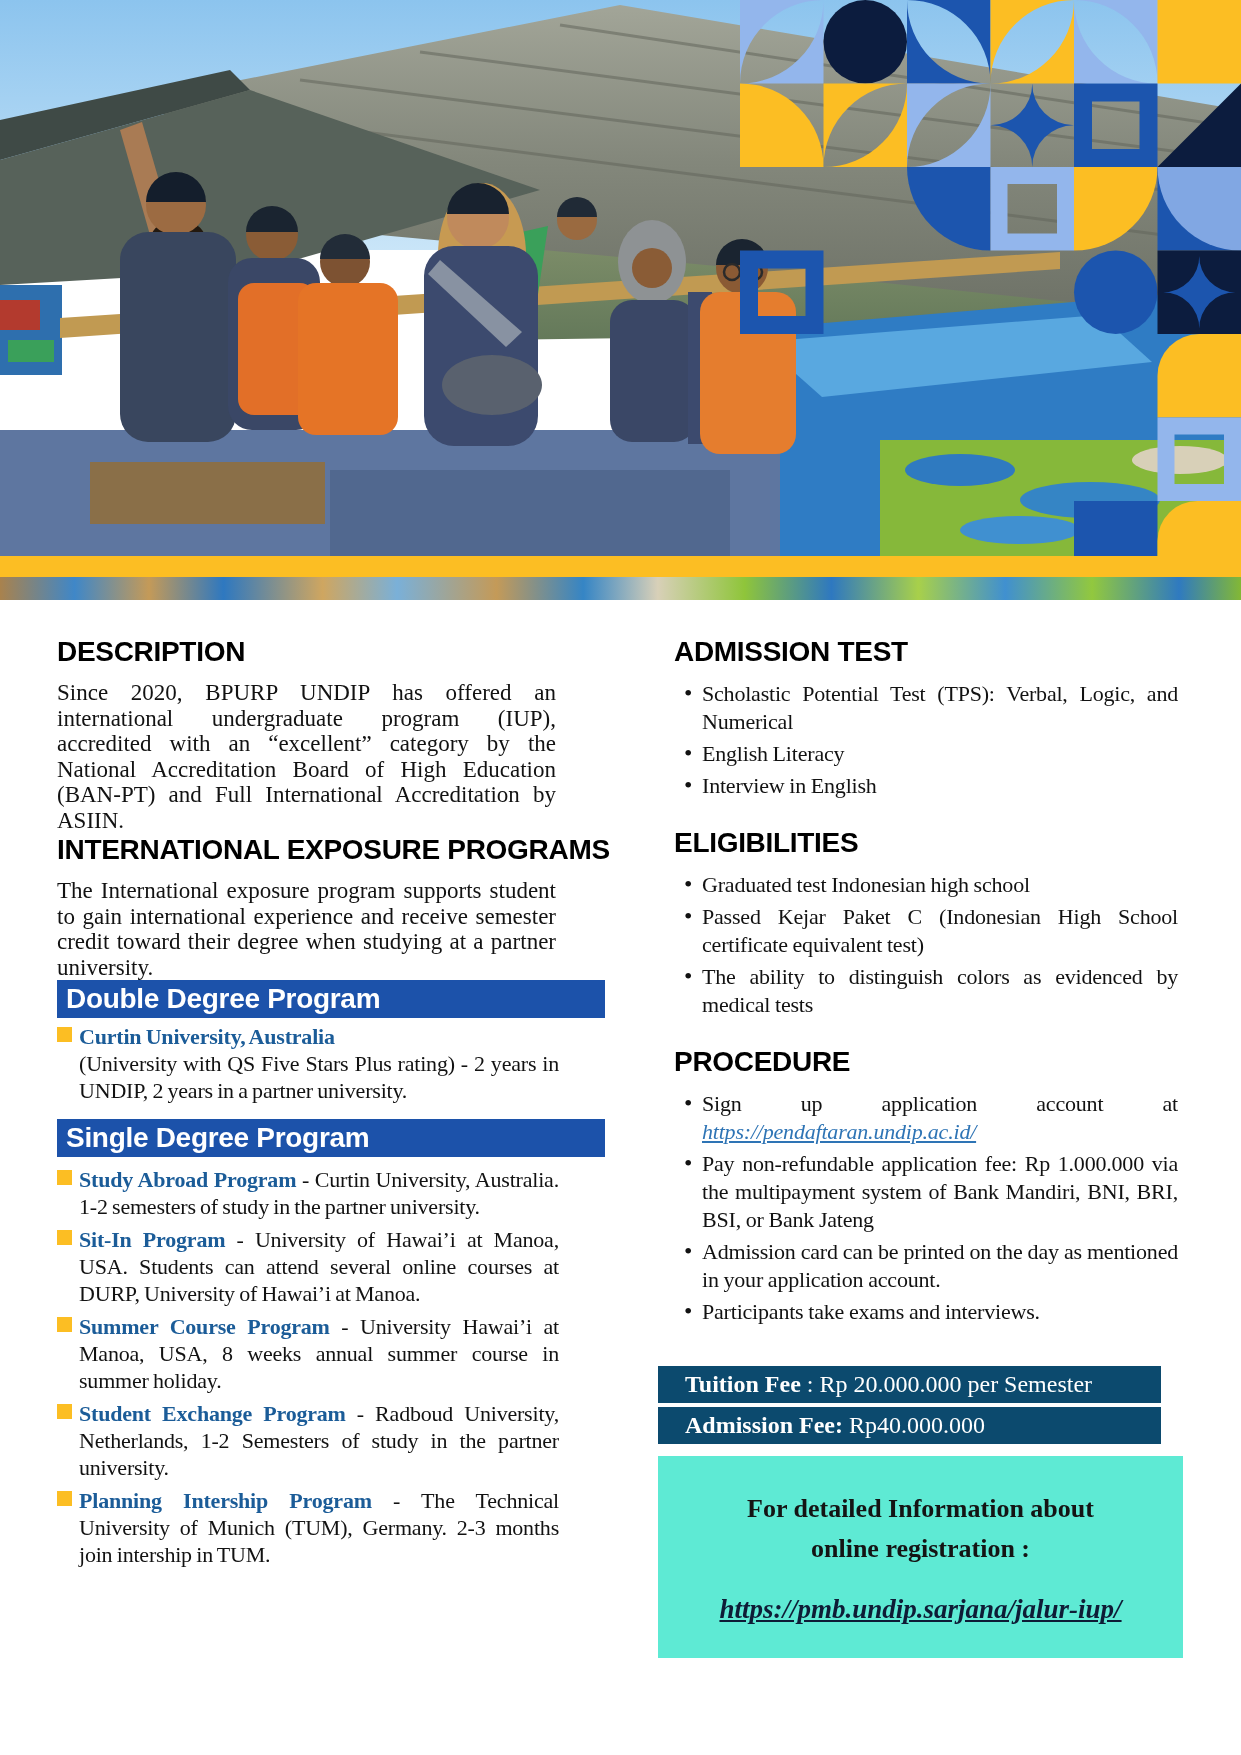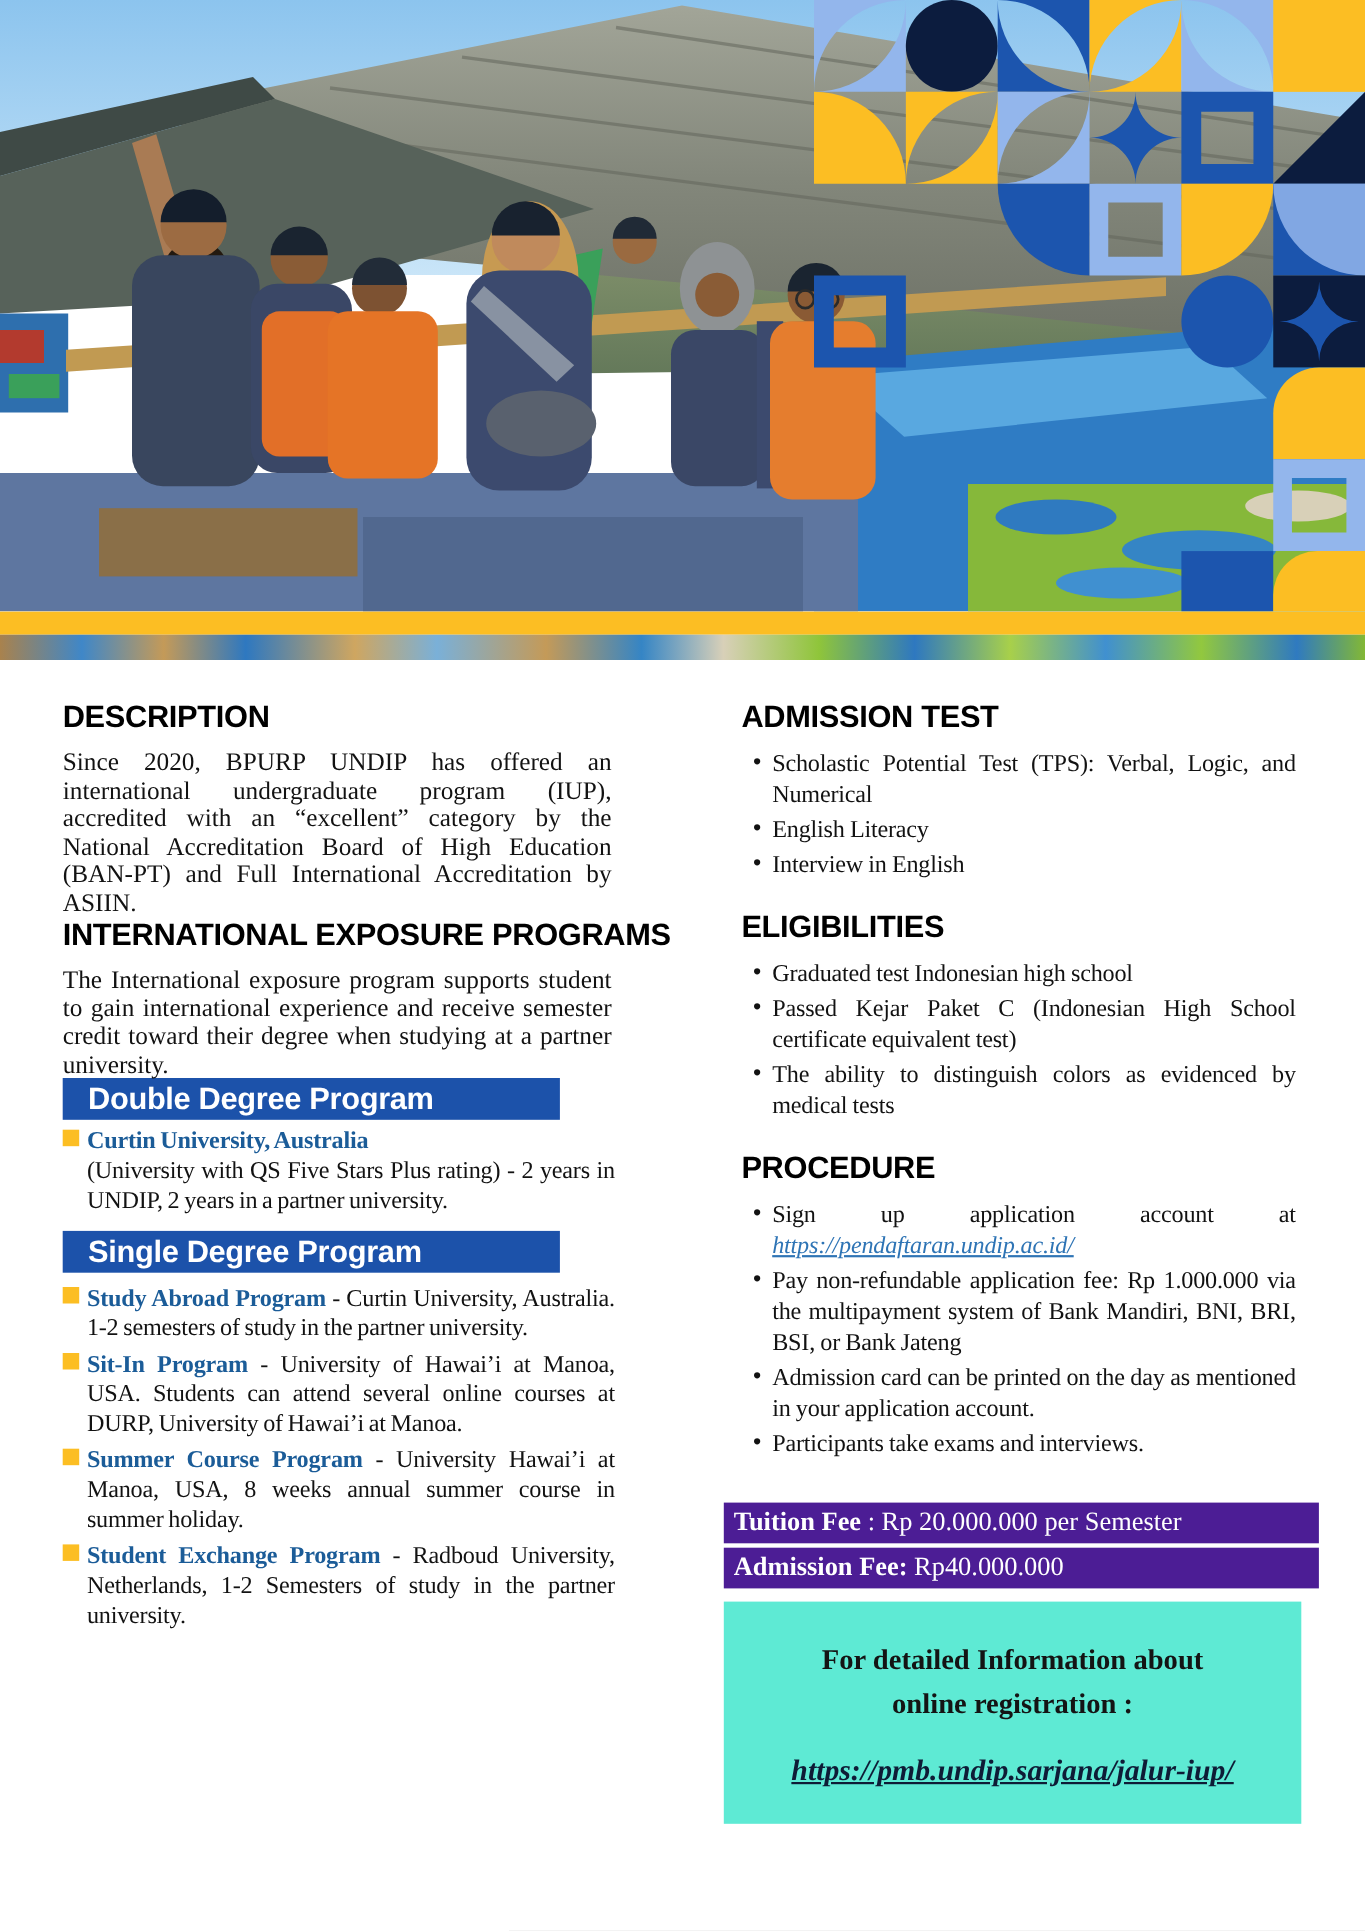--- a/index.html
+++ b/index.html
@@ -15,39 +15,39 @@
   
   .col-left{position:absolute;left:57px;top:635px;width:502px;}
   .col-right{position:absolute;left:658px;top:635px;width:526px;}
   h2{font-family:"Liberation Sans",sans-serif;font-weight:700;font-size:28px;line-height:33px;
      color:#000000;margin:0 0 12px;letter-spacing:-0.3px;white-space:nowrap;}
   .col-right h2{margin-left:16px;}
   p.body{font-size:23px;line-height:25.5px;text-align:justify;margin:0;width:499px;}
   .mb44{margin-bottom:44px;}
   .mb33{margin-bottom:33px;}
   .banner{background:#1c52aa;color:#ffffff;font-family:"Liberation Sans",sans-serif;font-weight:700;
-          font-size:28px;line-height:38px;height:38px;width:452px;padding-left:23px;box-sizing:border-box;
+          font-size:28px;line-height:38px;height:38px;width:548px;padding-left:9px;box-sizing:border-box;
           letter-spacing:-0.3px;}
   .dd-item{margin-top:5px;}
   .banner2{margin-top:15px;margin-bottom:9px;}
   .pitem{position:relative;padding-left:22px;font-size:22px;line-height:27px;text-align:justify;
          margin-bottom:6px;letter-spacing:-0.2px;word-spacing:-1px;width:480px;}
   .pitem::before{content:"";position:absolute;left:0;top:4px;width:15px;height:15px;background:#fcbe23;}
   .pname{font-weight:700;color:#1b5c98;}
   
   ul.blist{list-style:none;margin:0 0 26px;padding:0;width:520px;}
   .blist li{position:relative;padding-left:44px;font-size:22px;line-height:28px;text-align:justify;
             margin-bottom:4px;letter-spacing:-0.2px;word-spacing:-0.5px;}
   .blist li::before{content:"\2022";position:absolute;left:26px;top:-1px;font-size:24px;}
   a{text-decoration:underline;}
   .plink{font-style:italic;color:#2e74b5;}
   
   .fee-wrap{margin-top:40px;}
-  .fee{width:541px;height:37px;background:#4c1d95;color:#ffffff;font-size:24px;line-height:37px;
-       padding-left:9px;box-sizing:border-box;margin-bottom:4px;white-space:nowrap;overflow:hidden;}
+  .fee{width:503px;height:37px;background:#0c4a6e;color:#ffffff;font-size:24px;line-height:37px;
+       padding-left:27px;box-sizing:border-box;margin-bottom:4px;white-space:nowrap;overflow:hidden;}
   .fee .flabel{font-weight:700;}
   .ybox{width:525px;height:202px;background:#5eead4;margin-top:12px;box-sizing:border-box;
         padding-top:33px;text-align:center;}
   .ybox-title{font-weight:700;font-size:26px;line-height:40px;color:#141414;margin:0 52px;}
   .ybox-link{display:inline-block;margin-top:25px;font-style:italic;font-weight:700;font-size:27px;
              color:#0e1c36;}
 </style>
 </head>
 <body>
 
@@ -198,20 +198,21 @@
       <div class="pname">Curtin University, Australia</div>
       <div>(University with QS Five Stars Plus rating) - 2 years in UNDIP, 2 years in a partner university.</div>
     </div>
 
     <div class="banner banner2">Single Degree Program</div>
 
     <div class="pitem"><span class="pname">Study Abroad Program</span><span> - Curtin University, Australia. 1-2 semesters of study in the partner university.</span></div>
     <div class="pitem"><span class="pname">Sit-In Program</span><span> - University of Hawai’i at Manoa, USA. Students can attend several online courses at DURP, University of Hawai’i at Manoa.</span></div>
     <div class="pitem"><span class="pname">Summer Course Program</span><span> - University Hawai’i at Manoa, USA, 8 weeks annual summer course in summer holiday.</span></div>
     <div class="pitem"><span class="pname">Student Exchange Program</span><span> - Radboud University, Netherlands, 1-2 Semesters of study in the partner university.</span></div>
+    <div class="pitem"><span class="pname">Planning Intership Program</span><span> - The Technical University of Munich (TUM), Germany. 2-3 months join intership in TUM.</span></div>
   </div>
 
   <div class="col-right">
     <h2>ADMISSION TEST</h2>
     <ul class="blist">
       <li>Scholastic Potential Test (TPS): Verbal, Logic, and Numerical</li>
       <li>English Literacy</li>
       <li>Interview in English</li>
     </ul>
 

